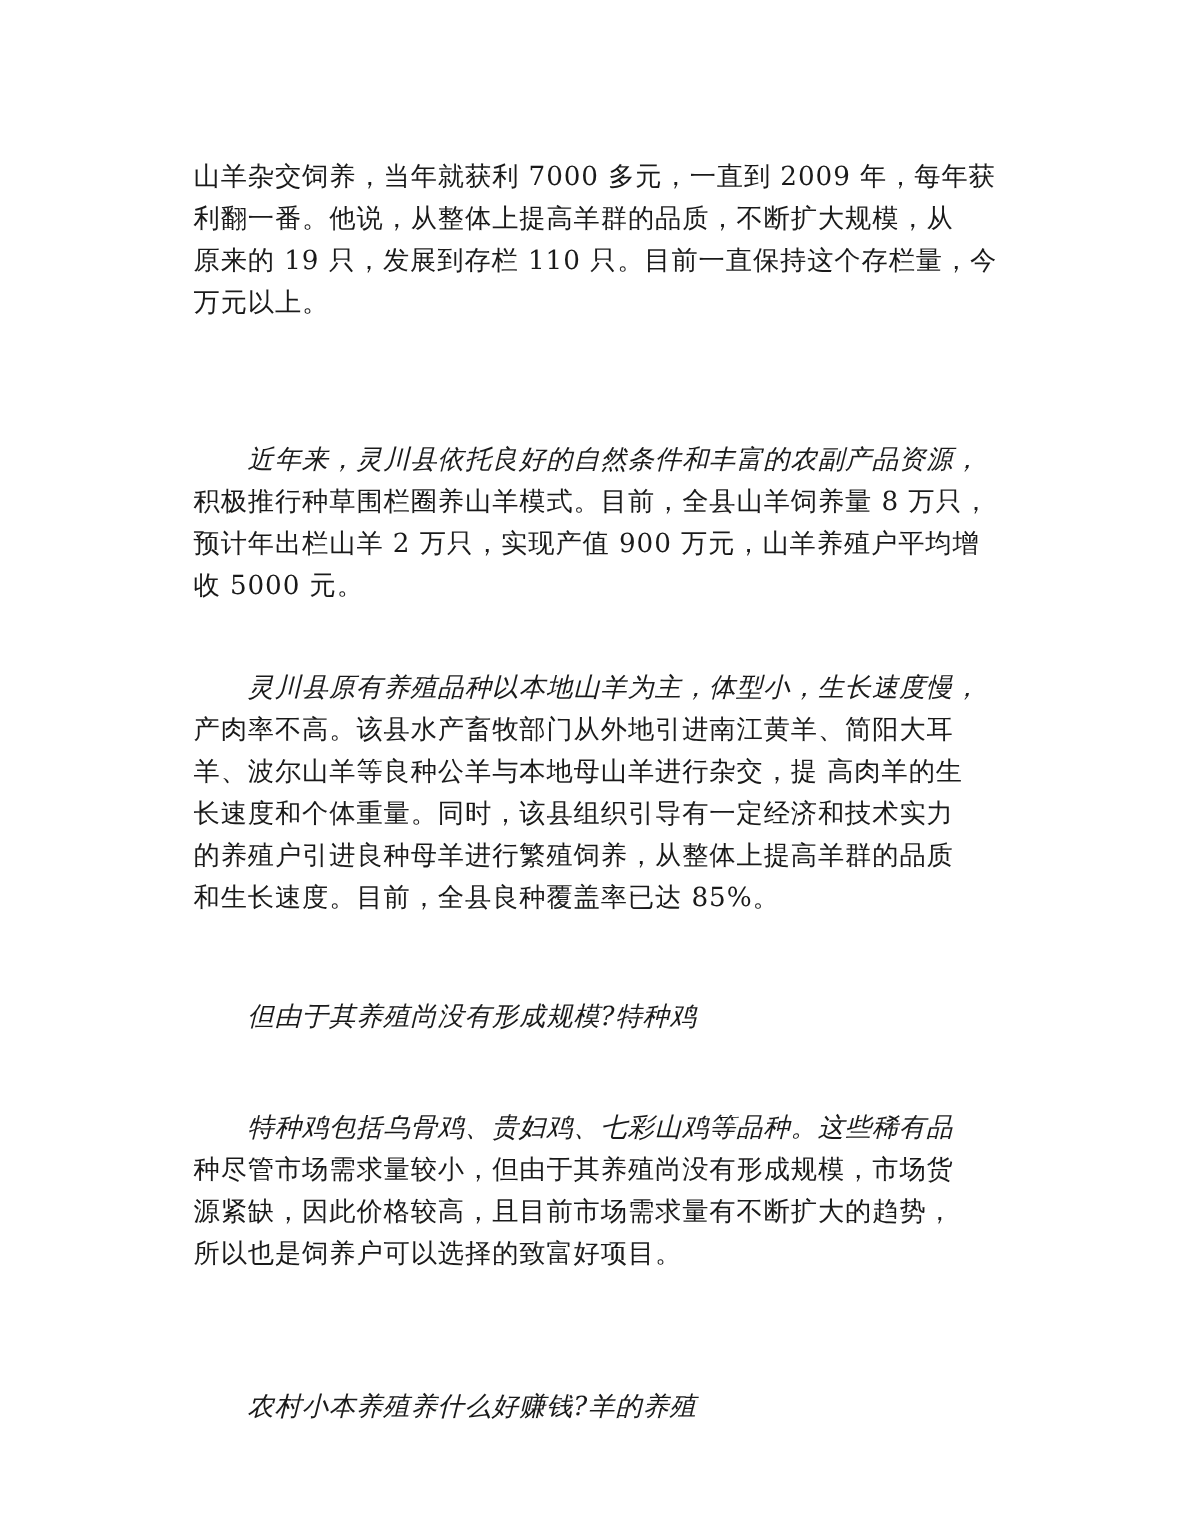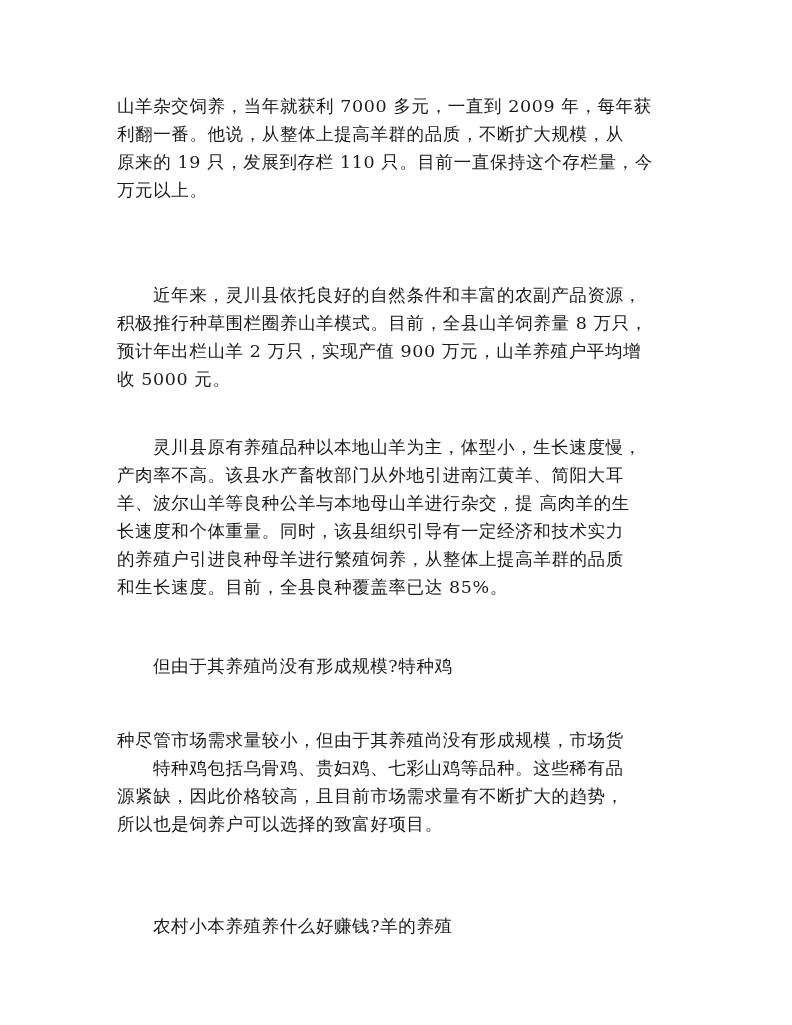--- a/index.html
+++ b/index.html
@@ -15,32 +15,33 @@
       font-family: "DejaVu Serif", "Liberation Serif", serif;
       color: #1a1a1a;
     }
     .page {
       position: absolute;
       left: 117px;
       top: 92px;
       width: 560px;
     }
     .para {
-      margin: 0;
+      margin: 12px;
       font-size: 17.5px;
       line-height: 28px;
       letter-spacing: 0.6px;
       white-space: nowrap;
     }
     .line {
       display: block;
       height: 28px;
     }
     .indent {
       padding-left: 36px;
+      font-style: italic;
     }
     #p1 { position: absolute; top: 0px; }
     #p2 { position: absolute; top: 189px; }
     #p3 { position: absolute; top: 341px; }
     #h1 { position: absolute; top: 560px; }
     #p4 { position: absolute; top: 634px; }
     #h2 { position: absolute; top: 820px; }
   </style>
 </head>
 <body>
@@ -68,22 +69,22 @@
     <span class="line">长速度和个体重量。同时，该县组织引导有一定经济和技术实力</span>
     <span class="line">的养殖户引进良种母羊进行繁殖饲养，从整体上提高羊群的品质</span>
     <span class="line">和生长速度。目前，全县良种覆盖率已达 85%。</span>
   </p>
 
   <p class="para" id="h1">
     <span class="line indent">但由于其养殖尚没有形成规模?特种鸡</span>
   </p>
 
   <p class="para" id="p4">
+    <span class="line indent">特种鸡包括乌骨鸡、贵妇鸡、七彩山鸡等品种。这些稀有品</span>
     <span class="line">种尽管市场需求量较小，但由于其养殖尚没有形成规模，市场货</span>
-    <span class="line indent">特种鸡包括乌骨鸡、贵妇鸡、七彩山鸡等品种。这些稀有品</span>
     <span class="line">源紧缺，因此价格较高，且目前市场需求量有不断扩大的趋势，</span>
     <span class="line">所以也是饲养户可以选择的致富好项目。</span>
   </p>
 
   <p class="para" id="h2">
     <span class="line indent">农村小本养殖养什么好赚钱?羊的养殖</span>
   </p>
 
 </div>
 

